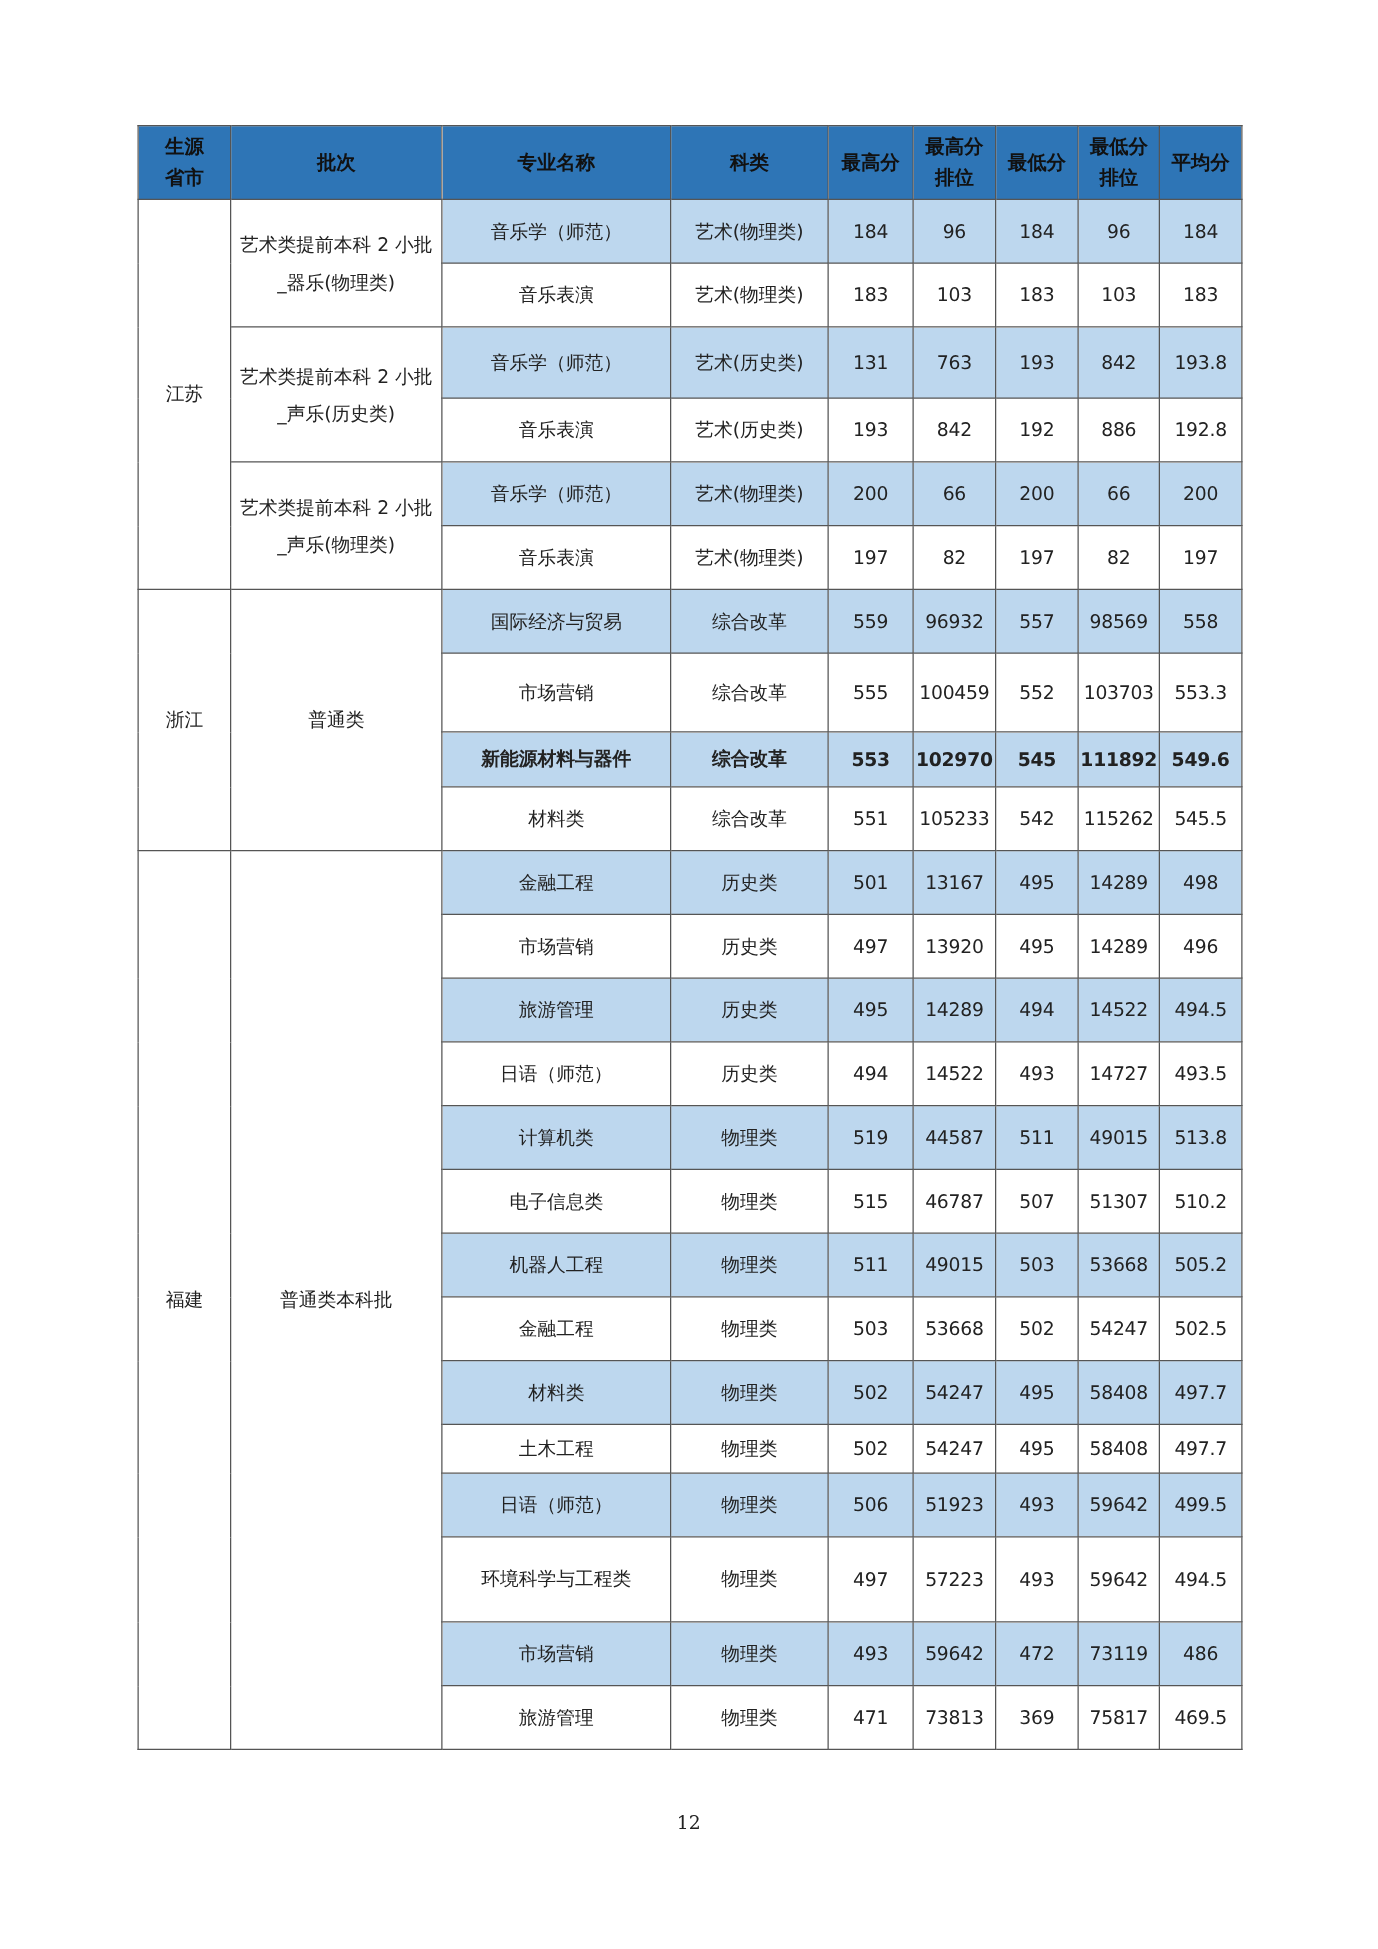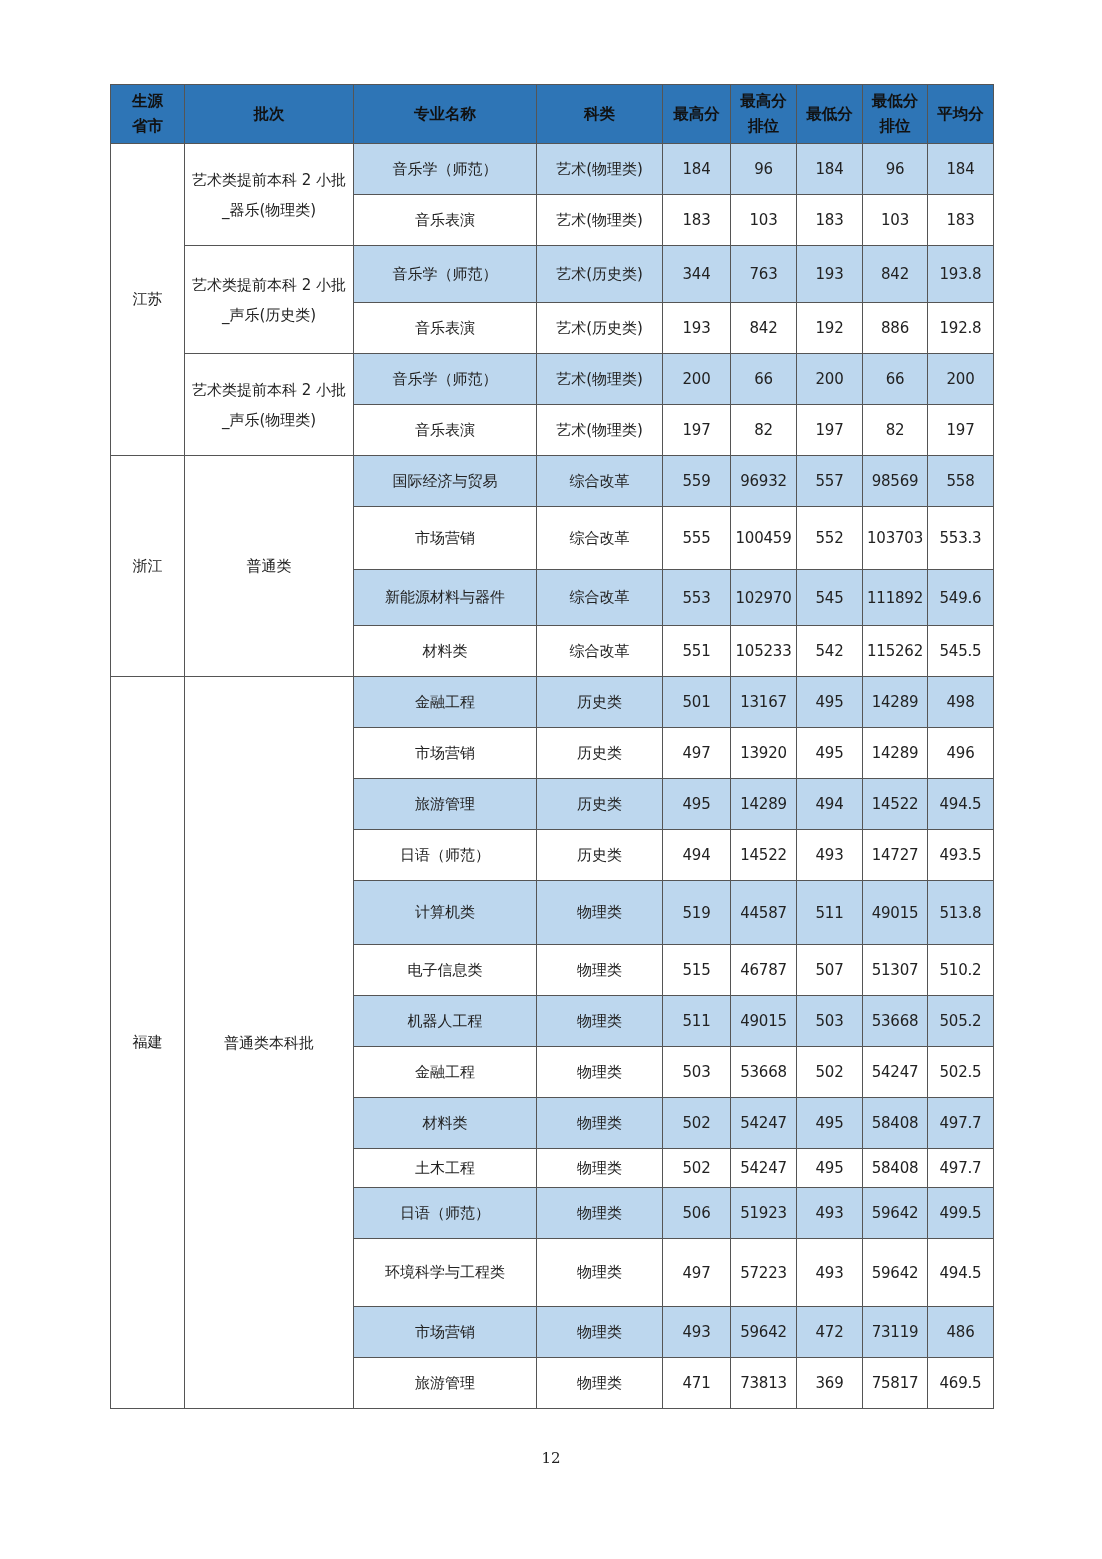--- a/index.html
+++ b/index.html
@@ -1,18 +1,18 @@
 <!DOCTYPE html>
 <html><head>
 <meta charset="utf-8">
 <style>
   html, body { margin:0; padding:0; background:#ffffff; }
   body { width:1102px; height:1559px; position:relative; font-family:"DejaVu Sans", "Liberation Sans", sans-serif; }
   table.scores {
-    position:absolute; left:110px; top:84px;
+    position:absolute; left:110px; top:100px;
     border-collapse:collapse; table-layout:fixed;
     width:883px;
     border-radius:22px;
   }
   table.scores td, table.scores th {
     border:1px solid #555555;
     text-align:center; vertical-align:middle;
     padding:0; font-size:15px; color:#222222;
     overflow:hidden; white-space:nowrap;
   }
@@ -74,21 +74,21 @@
         <td class="c num">183</td>
         <td class="c num">103</td>
         <td class="c num">183</td>
         <td class="c num">103</td>
         <td class="c num">183</td>
       </tr>
       <tr class="blue" style="height: 57px;">
         <td rowspan="2" class="wrap">艺术类提前本科 2 小批_声乐(历史类)</td>
         <td class="c">音乐学（师范）</td>
         <td class="c">艺术(历史类)</td>
-        <td class="c num">344</td>
+        <td class="c num">131</td>
         <td class="c num">763</td>
         <td class="c num">193</td>
         <td class="c num">842</td>
         <td class="c num">193.8</td>
       </tr>
       <tr style="height: 51px;">
         <td class="c">音乐表演</td>
         <td class="c">艺术(历史类)</td>
         <td class="c num">193</td>
         <td class="c num">842</td>
@@ -128,21 +128,21 @@
       </tr>
       <tr style="height: 63px;">
         <td class="c">市场营销</td>
         <td class="c">综合改革</td>
         <td class="c num">555</td>
         <td class="c num">100459</td>
         <td class="c num">552</td>
         <td class="c num">103703</td>
         <td class="c num">553.3</td>
       </tr>
-      <tr class="blue" style="height: 56px;">
+      <tr class="blue" style="height: 44px; font-weight: bold;">
         <td class="c">新能源材料与器件</td>
         <td class="c">综合改革</td>
         <td class="c num">553</td>
         <td class="c num">102970</td>
         <td class="c num">545</td>
         <td class="c num">111892</td>
         <td class="c num">549.6</td>
       </tr>
       <tr style="height: 51px;">
         <td class="c">材料类</td>
@@ -184,21 +184,21 @@
       </tr>
       <tr style="height: 51px;">
         <td class="c">日语（师范）</td>
         <td class="c">历史类</td>
         <td class="c num">494</td>
         <td class="c num">14522</td>
         <td class="c num">493</td>
         <td class="c num">14727</td>
         <td class="c num">493.5</td>
       </tr>
-      <tr class="blue" style="height: 64px;">
+      <tr class="blue" style="height: 51px;">
         <td class="c">计算机类</td>
         <td class="c">物理类</td>
         <td class="c num">519</td>
         <td class="c num">44587</td>
         <td class="c num">511</td>
         <td class="c num">49015</td>
         <td class="c num">513.8</td>
       </tr>
       <tr style="height: 51px; margin-top: 32px;">
         <td class="c">电子信息类</td>

